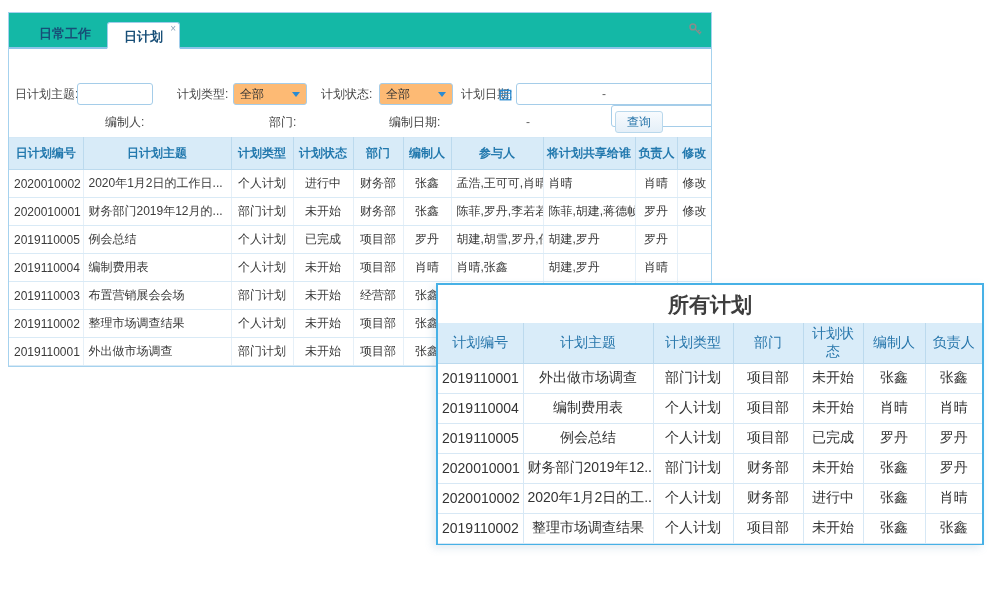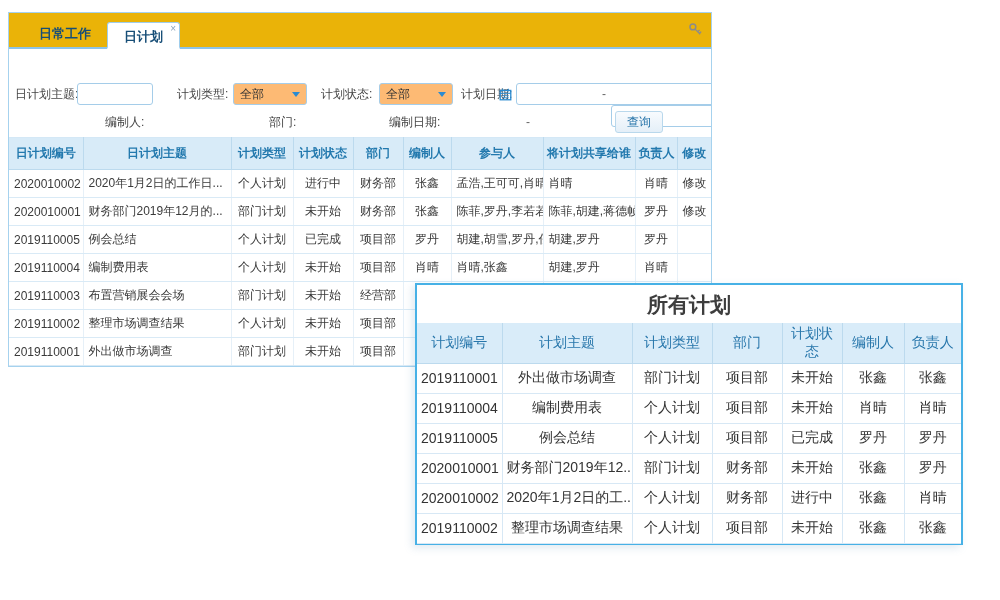--- a/index.html
+++ b/index.html
@@ -5,21 +5,21 @@
   * { margin:0; padding:0; box-sizing:border-box; }
   html,body { width:1000px; height:600px; background:#fff; overflow:hidden;
     font-family:"Liberation Sans","DejaVu Sans",sans-serif; }
   .stage { position:relative; width:1000px; height:600px; }
 
   
   .panel1 { position:absolute; left:8px; top:12px; width:704px; height:355px;
     background:#fff; border:1px solid #a6d2ee; overflow:hidden; z-index:1; }
 
   .tabbar { position:absolute; left:0; top:0; width:100%; height:36px;
-    background:#eab308; border-bottom:2px solid #8cc4e8; display:flex; align-items:flex-end; padding-left:14px;text-align:right; }
+    background:#14b8a6; border-bottom:2px solid #8cc4e8; display:flex; align-items:flex-end; padding-left:14px;text-align:right; }
   .tab { position:relative; height:27px; line-height:27px; padding:0 16px; font-size:13px;
     font-weight:bold; color:#174e77; cursor:pointer; }
   .tab.active { background:#fff; border:1px solid #9fcdeb; border-bottom:2px solid #fff;
     margin-bottom:-2px; z-index:2; border-radius:3px 3px 0 0; }
   .tab-close { position:absolute; top:1px; right:3px; font-size:10px; line-height:10px; color:#8aa4ba; font-weight:normal; }
   .key-ic { position:absolute; right:8px; top:9px; }
 
   .toolbar { position:absolute; left:0; top:36px; width:100%; height:30px;
     display:flex; align-items:center; gap:9px; padding-left:8px; background:#fff; }
   .tbtn { display:inline-flex; align-items:center; gap:5px; height:22px; padding:0 11px;
@@ -51,21 +51,21 @@
   #grid1 th:last-child { border-right:none; }
   #grid1 td { height:28px; border-right:1px solid #e6f0f8; border-bottom:1px solid #d9eaf6;
     padding:0 5px; color:#3a3a3a; overflow:hidden; white-space:nowrap; background:#fff; }
   #grid1 td:last-child { border-right:none; }
   .lft { text-align:left; }
   .ctr { text-align:center; }
   .link { color:#2b8bd1; cursor:pointer; }
   .blue { color:#2b8bd1; }
 
   
-  .panel2 { position:absolute; left:415px; top:283px; width:548px; height:262px;
+  .panel2 { position:absolute; left:436px; top:283px; width:548px; height:262px;
     background:#fff; border:2px solid #47b1e6; z-index:5;
     box-shadow:-3px 3px 8px rgba(90,140,175,.18); }
   .p2title { height:38px; line-height:40px; text-align:center; font-size:21px;
     font-weight:bold; color:#3d3d3d; }
   #grid2 { width:544px; font-size:14px; }
   #grid2 th { height:40px; background:#d9ecf9; color:#2776ab; font-weight:normal; font-size:14px;
     border:1px solid #bcdaee; text-align:center; padding:0 4px; }
   #grid2 td { height:30px; border:1px solid #d7e8f5; color:#333; text-align:center;
     padding:0 4px; overflow:hidden; white-space:nowrap; background:#fff; }
   #grid2 tr th:first-child, #grid2 tr td:first-child { border-left:none;margin-top:44px; }

